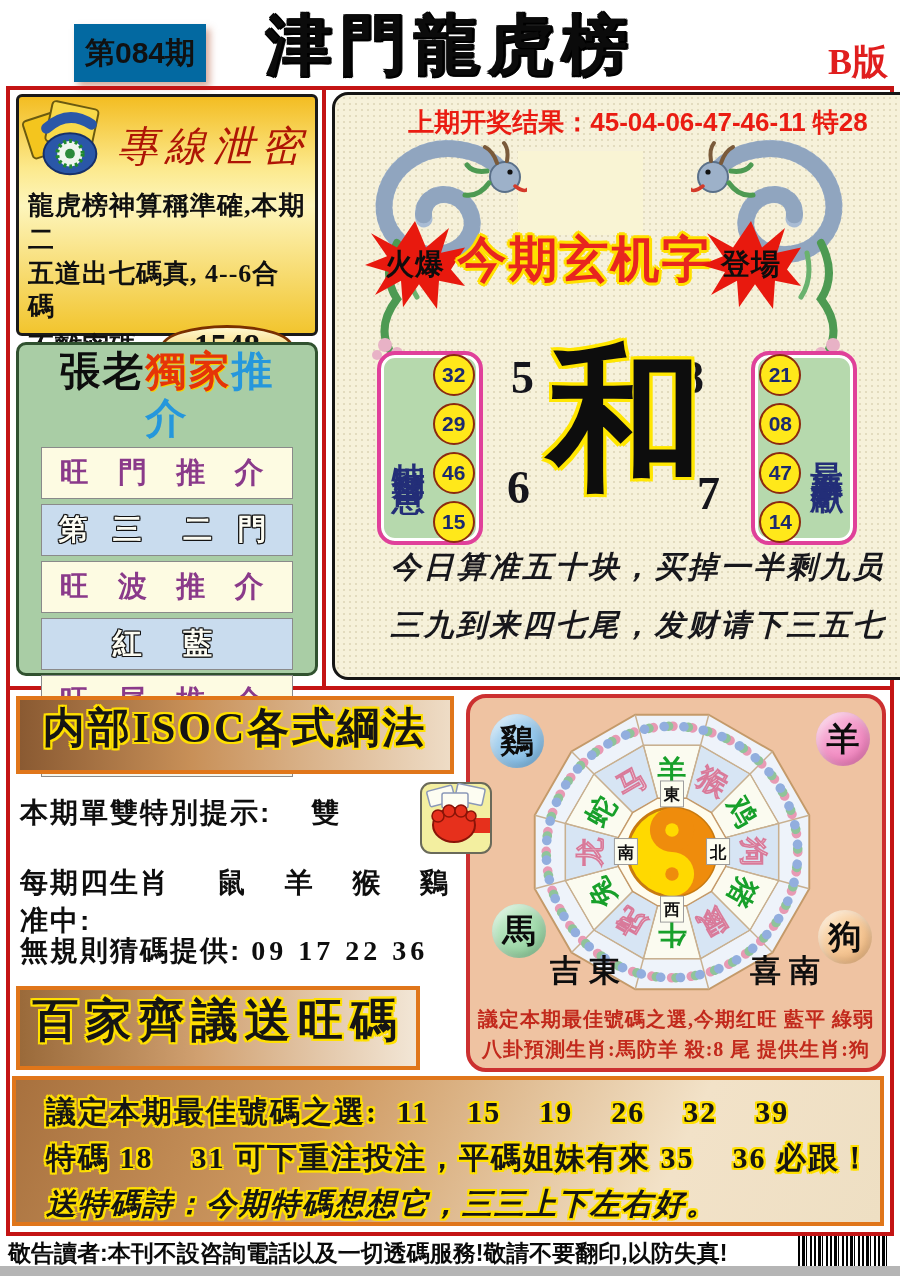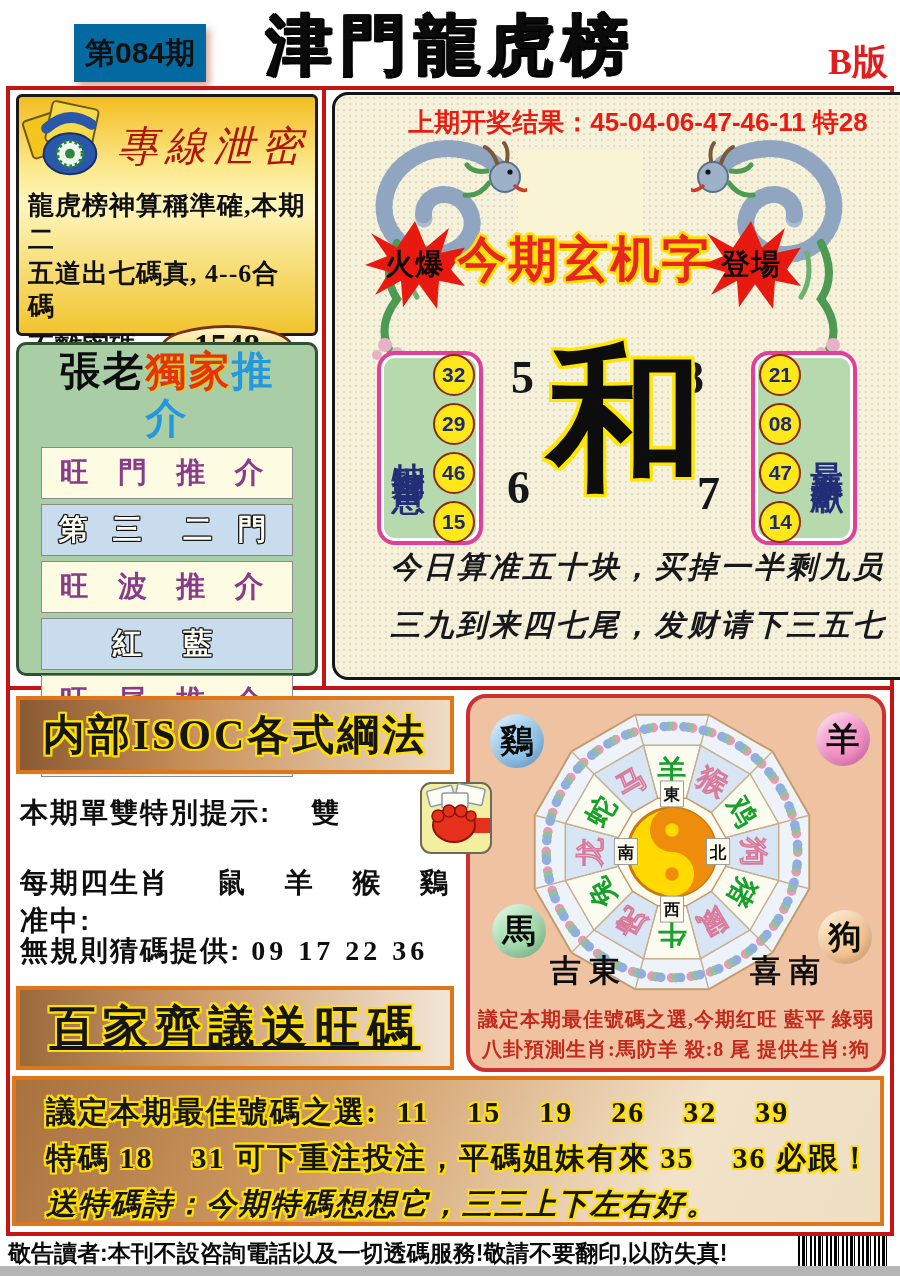--- a/index.html
+++ b/index.html
@@ -67,28 +67,28 @@
   .circle-col{display:flex;flex-direction:column;gap:7px;}
   .ncircle{width:38px;height:38px;border-radius:50%;background:#ffe81a;border:2px solid #8a2a10;color:#1c2a6e;
            font-size:21px;font-weight:bold;display:flex;align-items:center;justify-content:center;
            font-family:"Liberation Sans","DejaVu Sans",sans-serif;}
   .corner-num{font-size:46px;font-weight:bold;color:#15151c;}
   .mystery{left:198px;top:244px;width:185px;height:168px;text-align:center;font-size:156px;line-height:164px;font-weight:bold;color:#0d0d0d;
        text-shadow:-3px -3px 0 #ffe600,3px -3px 0 #ffe600,-3px 3px 0 #ffe600,3px 3px 0 #ffe600,0 -3px 0 #ffe600,0 3px 0 #ffe600,-3px 0 0 #ffe600,3px 0 0 #ffe600;}
   .poem{left:0;width:100%;text-align:center;font-size:30px;font-weight:bold;font-style:italic;color:#17171c;letter-spacing:3px;}
 
   
-  .banner-box{border:4px solid #e0761a;display:flex;align-items:center;justify-content:center;box-sizing:border-box;}
+  .banner-box{border:4px solid #e0761a;display:flex;align-items:flex-start;justify-content:center;box-sizing:border-box;}
   .isoc-banner{left:16px;top:696px;width:438px;height:78px;background:linear-gradient(90deg,#8a5a32,#c89058 40%,#eedcc6);}
   .yglow{color:#151515;font-weight:bold;
        text-shadow:-2px -2px 0 #ffe000,2px -2px 0 #ffe000,-2px 2px 0 #ffe000,2px 2px 0 #ffe000,0 -2px 0 #ffe000,0 2px 0 #ffe000,-2px 0 0 #ffe000,2px 0 0 #ffe000;}
   .isoc-banner-text{font-size:42px;letter-spacing:3px;}
   .isoc-row{left:20px;width:436px;display:flex;align-items:baseline;font-weight:bold;font-size:28px;letter-spacing:2px;
             font-family:"Liberation Sans","DejaVu Sans",sans-serif;color:#0e0e0e;}
-  .baijia{left:16px;top:986px;width:438px;height:84px;background:linear-gradient(90deg,#9a6a3a,#d0a070 45%,#f2e6d6);text-decoration:underline;}
+  .baijia{left:16px;top:986px;width:404px;height:84px;background:linear-gradient(90deg,#9a6a3a,#d0a070 45%,#f2e6d6);}
   .baijia-text{font-size:46px;letter-spacing:7px;}
 
   
   .zpanel{left:466px;top:694px;width:420px;height:378px;background:#efc3a2;border:4px solid #cc3030;border-radius:20px;box-sizing:border-box;}
   .badge{width:54px;height:54px;border-radius:50%;display:flex;align-items:center;justify-content:center;
          font-size:33px;font-weight:bold;color:#0c0c0c;box-shadow:inset -3px -4px 8px rgba(0,0,0,.15), inset 3px 4px 8px rgba(255,255,255,.6);}
   .luck{font-size:31px;font-weight:bold;color:#0e0e0e;letter-spacing:8px;z-index:3;}
   .znote{left:0;width:100%;text-align:center;color:#c2291c;font-weight:bold;font-size:20px;letter-spacing:1px;}
 
   

